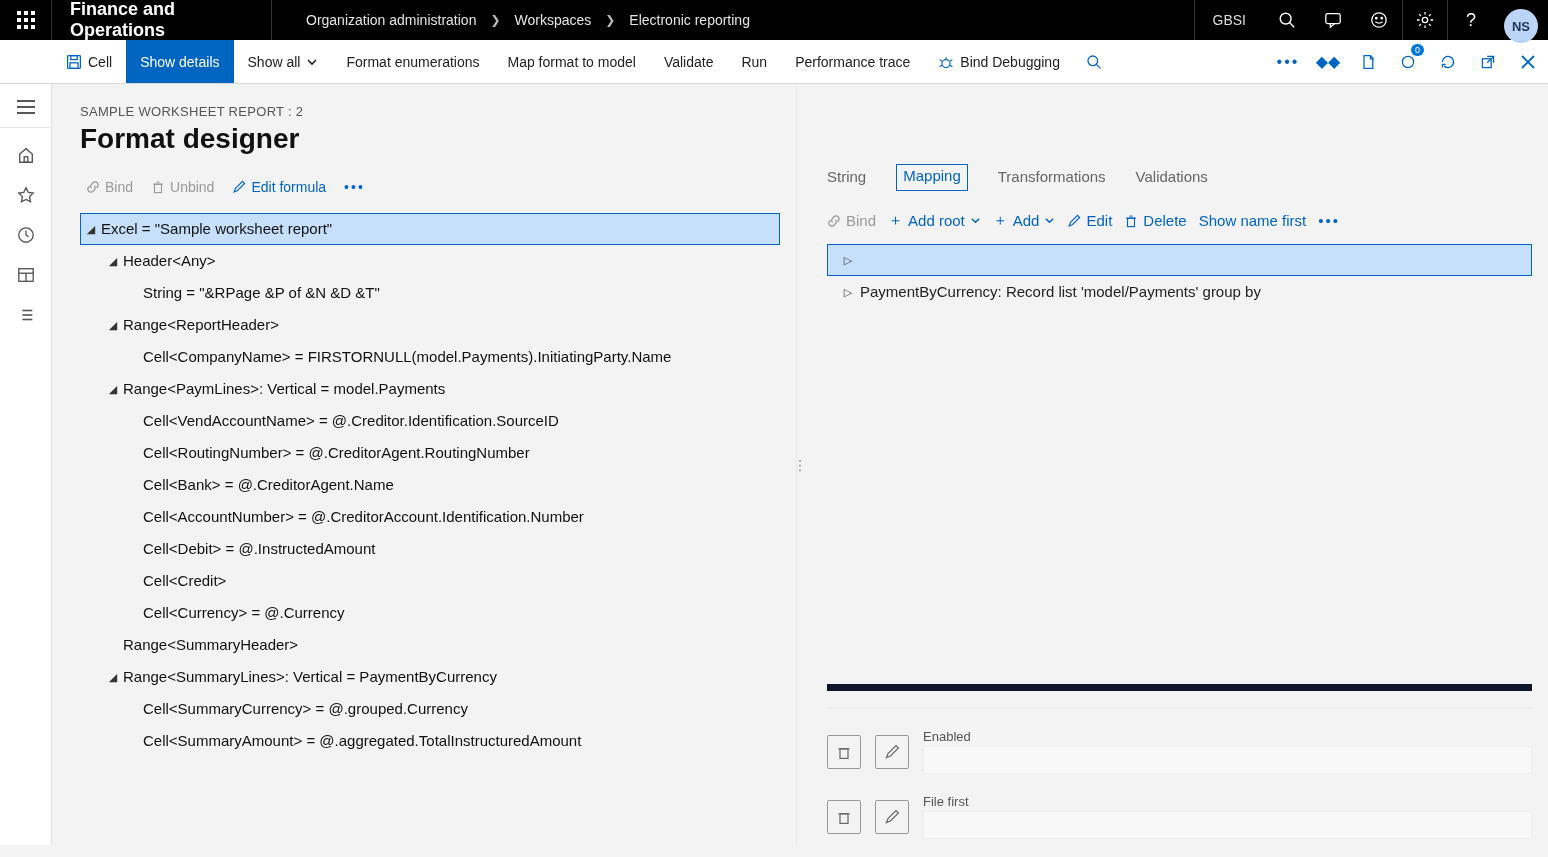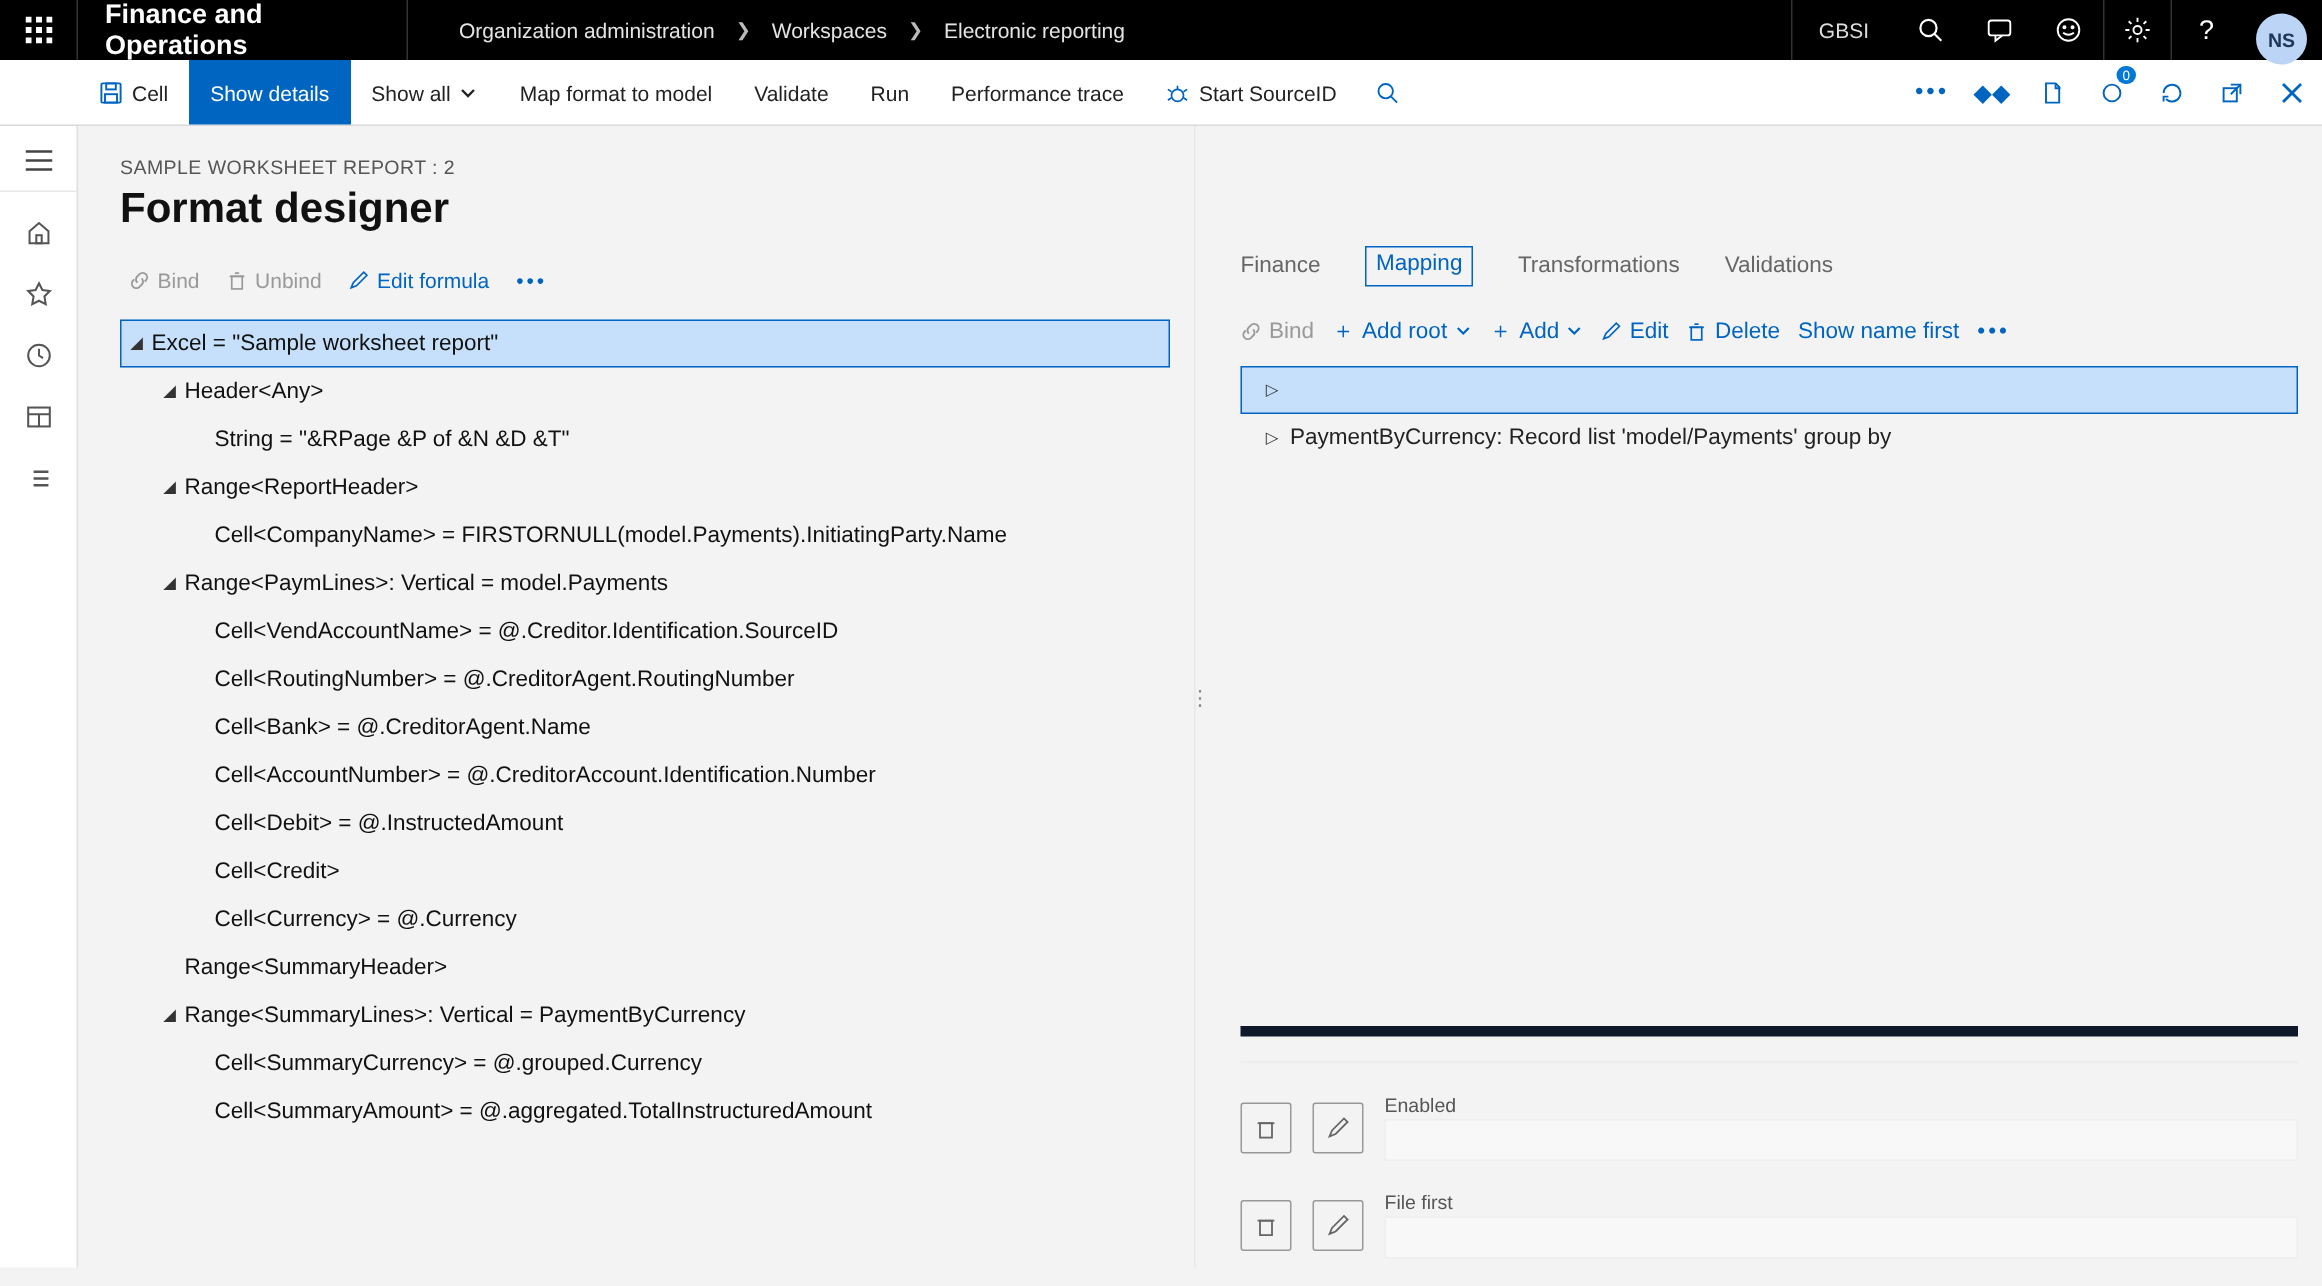--- a/index.html
+++ b/index.html
@@ -147,37 +147,40 @@
   <div class="btn primary">
       <span>Show details</span>
     </div>
   <div class="btn">
     <span>Show all</span>
     <svg width="12" height="12" viewBox="0 0 12 12" fill="none" stroke="#222" stroke-width="1.6">
         <path d="M2 4 L6 8 L10 4"></path>
       </svg>
   </div>
   <div class="btn">
+      <span>Format enumerations</span>
+    </div>
+  <div class="btn">
       <span>Map format to model</span>
     </div>
   <div class="btn">
       <span>Validate</span>
     </div>
   <div class="btn">
       <span>Run</span>
     </div>
   <div class="btn">
       <span>Performance trace</span>
     </div>
   <div class="btn">
     <svg width="16" height="16" viewBox="0 0 20 20" fill="none" stroke="#0064c1" stroke-width="1.4">
         <circle cx="10" cy="12" r="5"></circle>
         <path d="M10 7V4M5 9L2 7M15 9l3-2M5 14l-3 2M15 14l3 2"></path>
       </svg>
-    <span>Start SourceID</span>
+    <span>Bind Debugging</span>
   </div>
   <div class="iconbtn">
     <svg width="16" height="16" viewBox="0 0 20 20" fill="none" stroke="#0064c1" stroke-width="1.6">
         <circle cx="8.5" cy="8.5" r="6"></circle>
         <line x1="13" y1="13" x2="18" y2="18"></line>
       </svg>
   </div>
   <div class="gap"></div>
   <div class="iconbtn">
       <span style="color:#0064c1;letter-spacing:2px">•••</span>
@@ -369,21 +372,21 @@
               <span class="tw"></span>
               <span class="lbl">Cell&lt;SummaryAmount&gt;  =  @.aggregated.TotalInstructuredAmount</span>
             </div>
         </div>
       </div>
 
       <div class="splitter">⋮</div>
 
       <div class="rightpane">
         <div class="tabs">
-          <div class="tab">Finance</div>
+          <div class="tab">String</div>
           <div class="tab active">Mapping</div>
           <div class="tab">Transformations</div>
           <div class="tab">Validations</div>
         </div>
 
         <div class="subactions2">
           <div class="sa dim">
             <svg width="14" height="14" viewBox="0 0 20 20" fill="none" stroke="#999" stroke-width="1.8">
                 <path d="M8 12a4 4 0 0 1 0-6l2-2a4 4 0 1 1 6 6l-1 1"></path>
                 <path d="M12 8a4 4 0 0 1 0 6l-2 2a4 4 0 1 1-6-6l1-1"></path>

